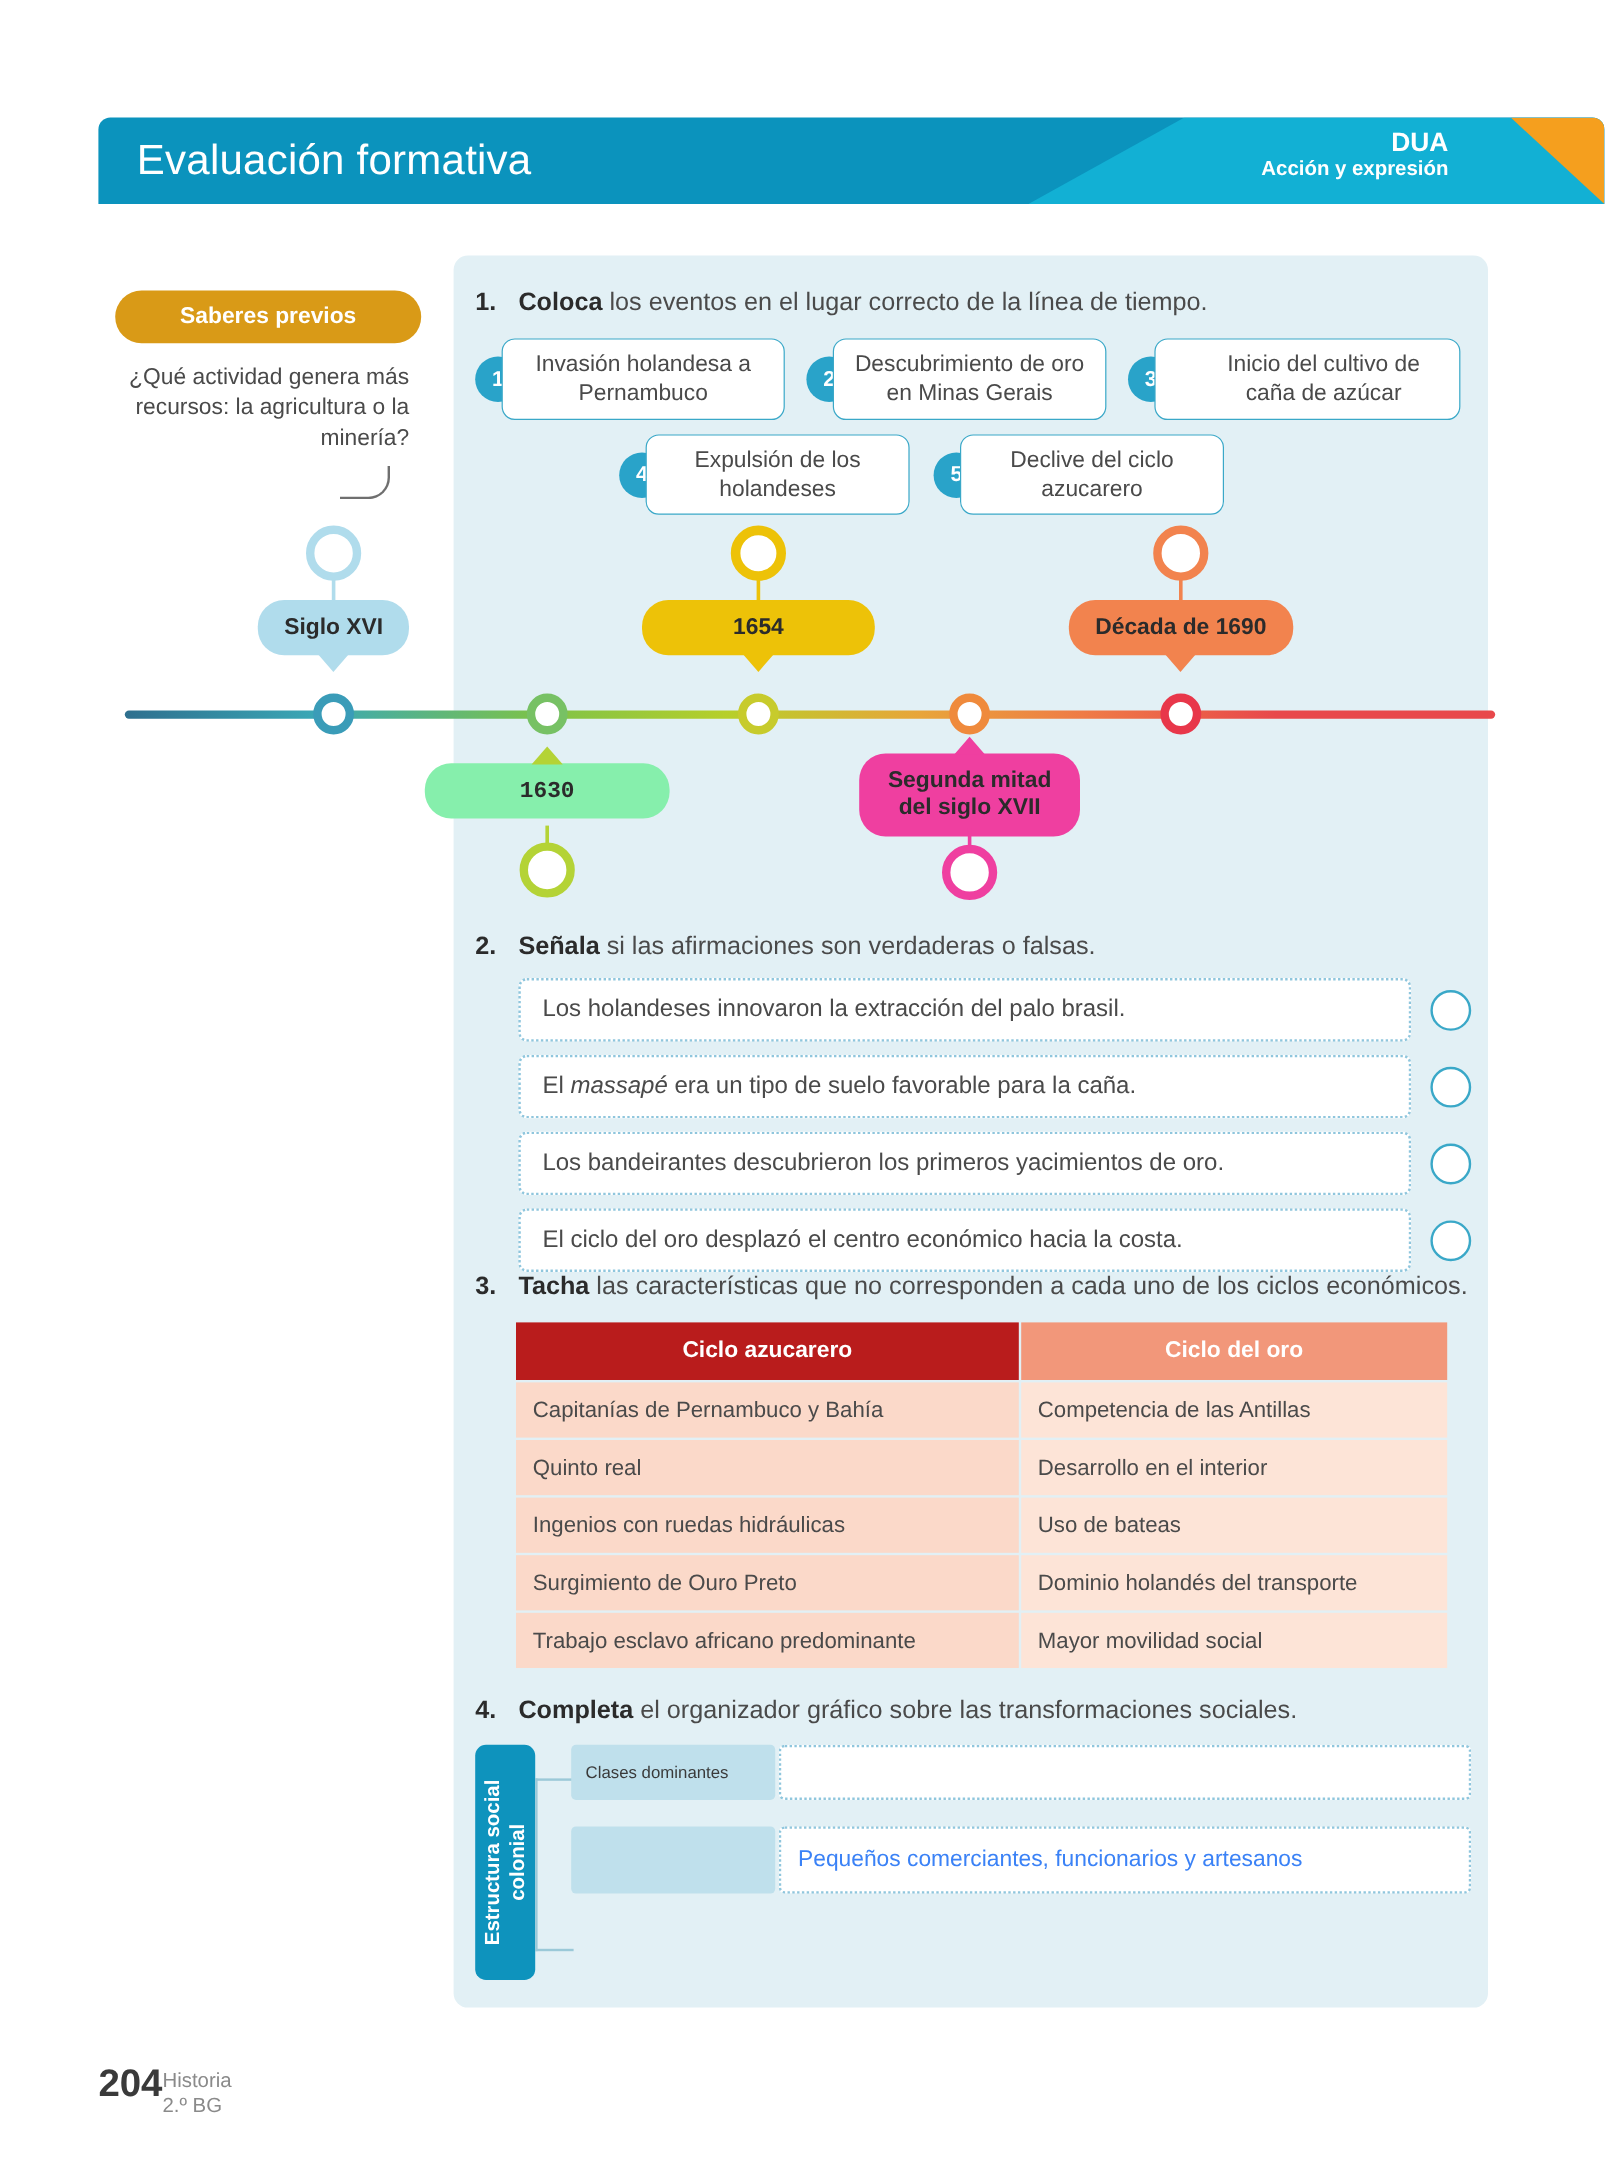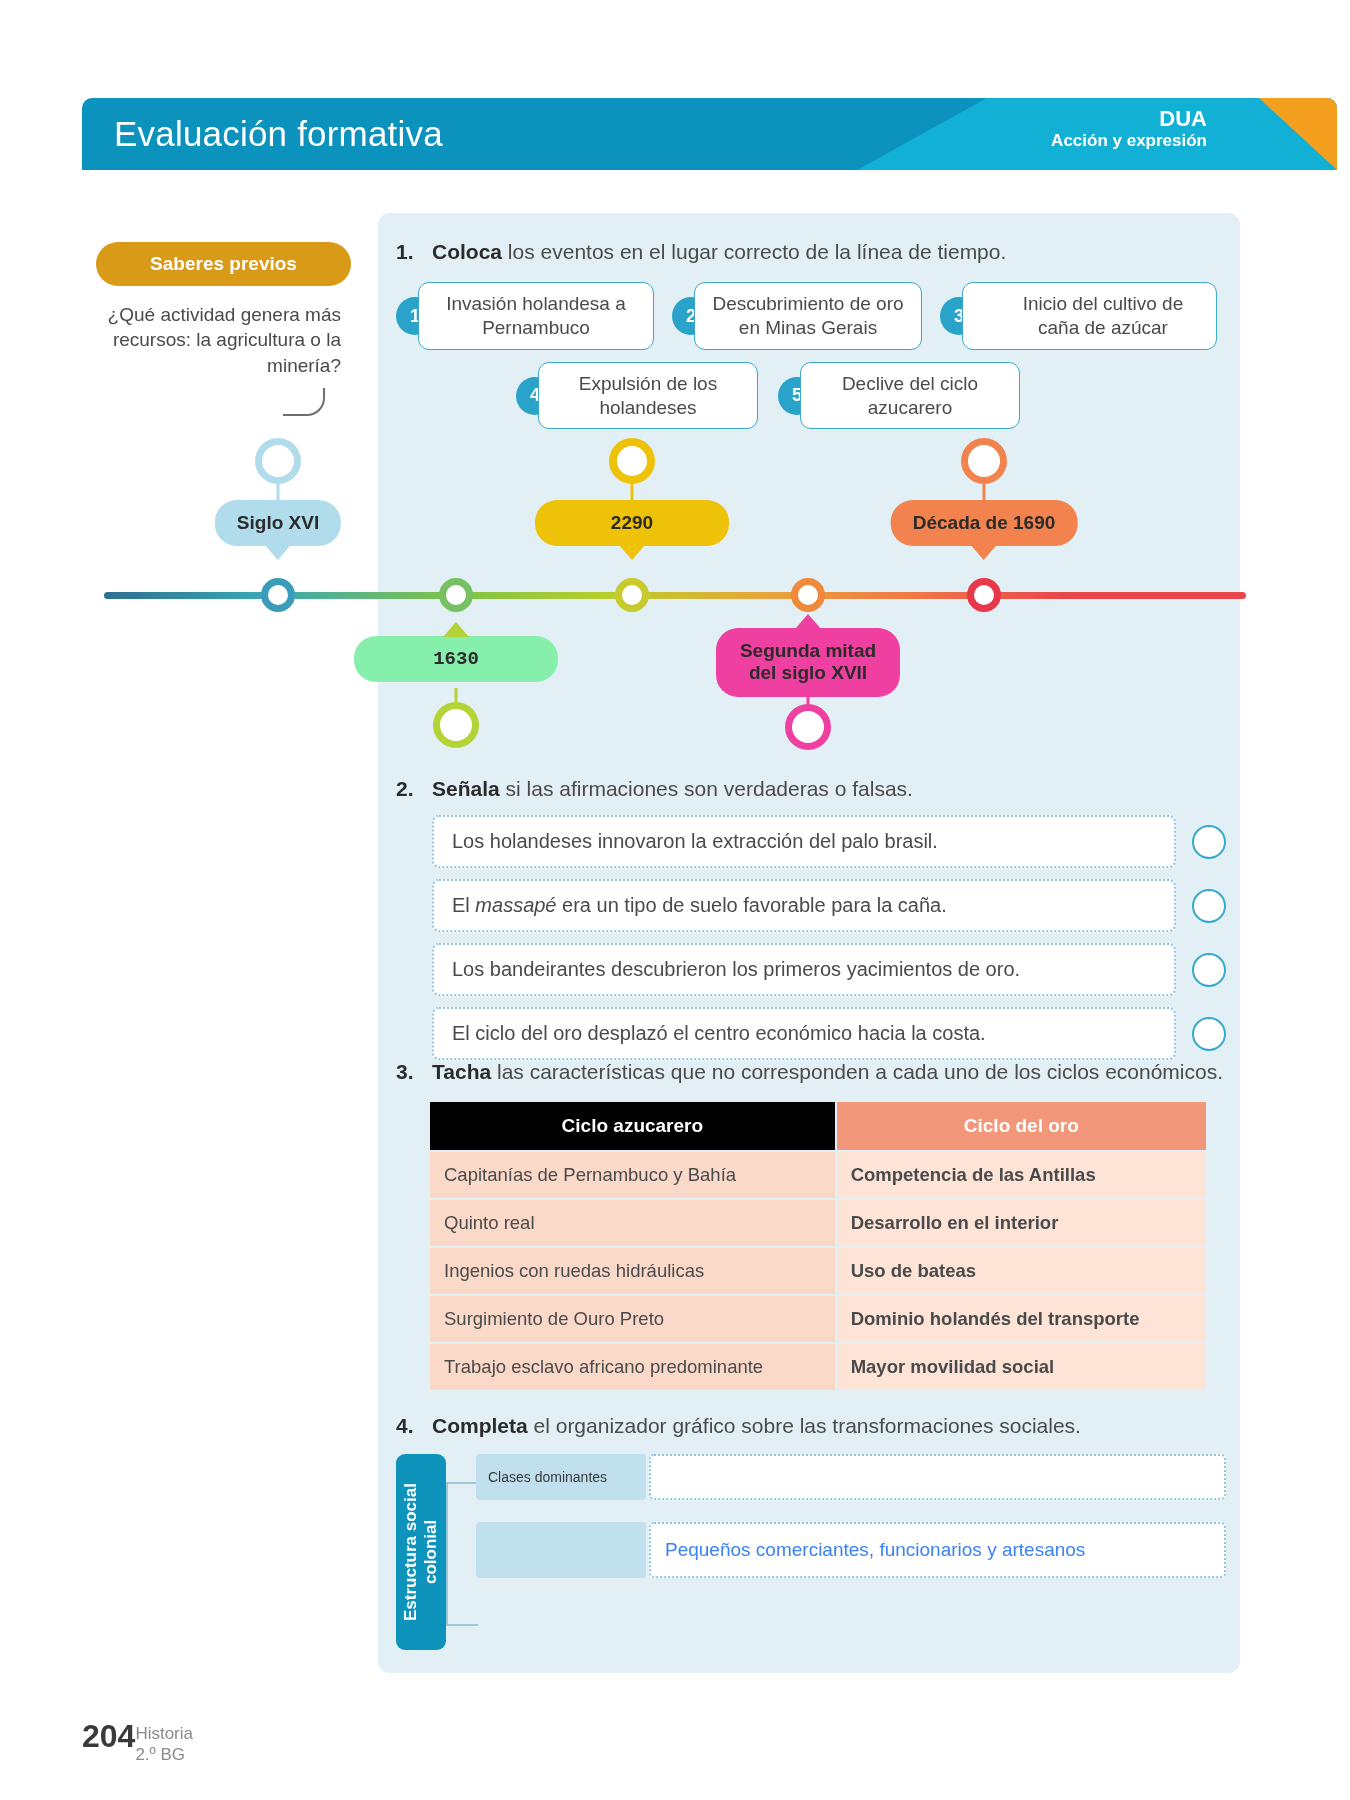--- a/index.html
+++ b/index.html
@@ -127,25 +127,25 @@
   
   #ex3{left:396px;top:1058px;width:830px;}
   .ex3-text{text-align:justify;}
   .cycle-table{
     margin-top:14px;margin-left:32px;width:780px;border-collapse:separate;
     border-spacing:2px;font-size:18.5px;
   }
   .cycle-table th{
     color:#fff;font-weight:700;padding:13px 6px;font-size:19px;text-align:center;
   }
-  .cycle-table th.c1{background:#000000;}
+  .cycle-table th.c1{background:#b91c1c;}
   .cycle-table th.c2{background:#f2977a;}
   .cycle-table td{padding:12px 14px;color:#4a4a4a;}
   .cycle-table td.c1{background:#fbd9c9;}
-  .cycle-table td.c2{background:#fde4d7;font-weight:bold;}
+  .cycle-table td.c2{background:#fde4d7;}
 
   
   #ex4{left:396px;top:1412px;width:830px;}
   .org{position:relative;margin-top:14px;height:200px;}
   .org-side{
     position:absolute;left:0;top:0;width:50px;height:196px;background:#0e93bd;
     border-radius:9px;color:#fff;font-weight:700;font-size:17px;
     display:flex;align-items:center;justify-content:center;
   }
   .org-side span{writing-mode:vertical-rl;transform:rotate(180deg);
@@ -242,21 +242,21 @@
   <div class="tl-bubble" style="left:360px;top:186px;background:#86efac;width:160px;font-family:Liberation Mono, monospace;">
     <span>1630</span>
     <i class="tail" style="top:-14px;border-bottom:15px solid #b4d336;"></i>
   </div>
   <div class="tl-stem" style="left:360px;top:238px;height:22px;background:#b4d336;"></div>
   <div class="tl-ring" style="left:360px;top:252px;border:7px solid #b4d336;"></div>
 
   <div class="tl-ring" style="left:536px;top:-12px;border:8px solid #edc208;"></div>
   <div class="tl-stem" style="left:536px;top:32px;height:22px;background:#edc208;"></div>
   <div class="tl-bubble" style="left:536px;top:50px;background:#edc208;width:150px;">
-    <span>2290</span>
+    <span>1654</span>
     <i class="tail" style="bottom:-14px;border-top:15px solid #edc208;"></i>
   </div>
   <div class="tl-node" style="left:536px;border:7px solid #c7cb2c;"></div>
 
   <div class="tl-node" style="left:712px;border:7px solid #ef8a3c;"></div>
   <div class="tl-bubble" style="left:712px;top:178px;background:#ef3fa0;line-height:1.18;white-space:normal;width:140px;">
     <span>Segunda mitad del siglo XVII</span>
     <i class="tail" style="top:-14px;border-bottom:15px solid #ef3fa0;"></i>
   </div>
   <div class="tl-stem" style="left:712px;top:240px;height:22px;background:#ef3fa0;"></div>

